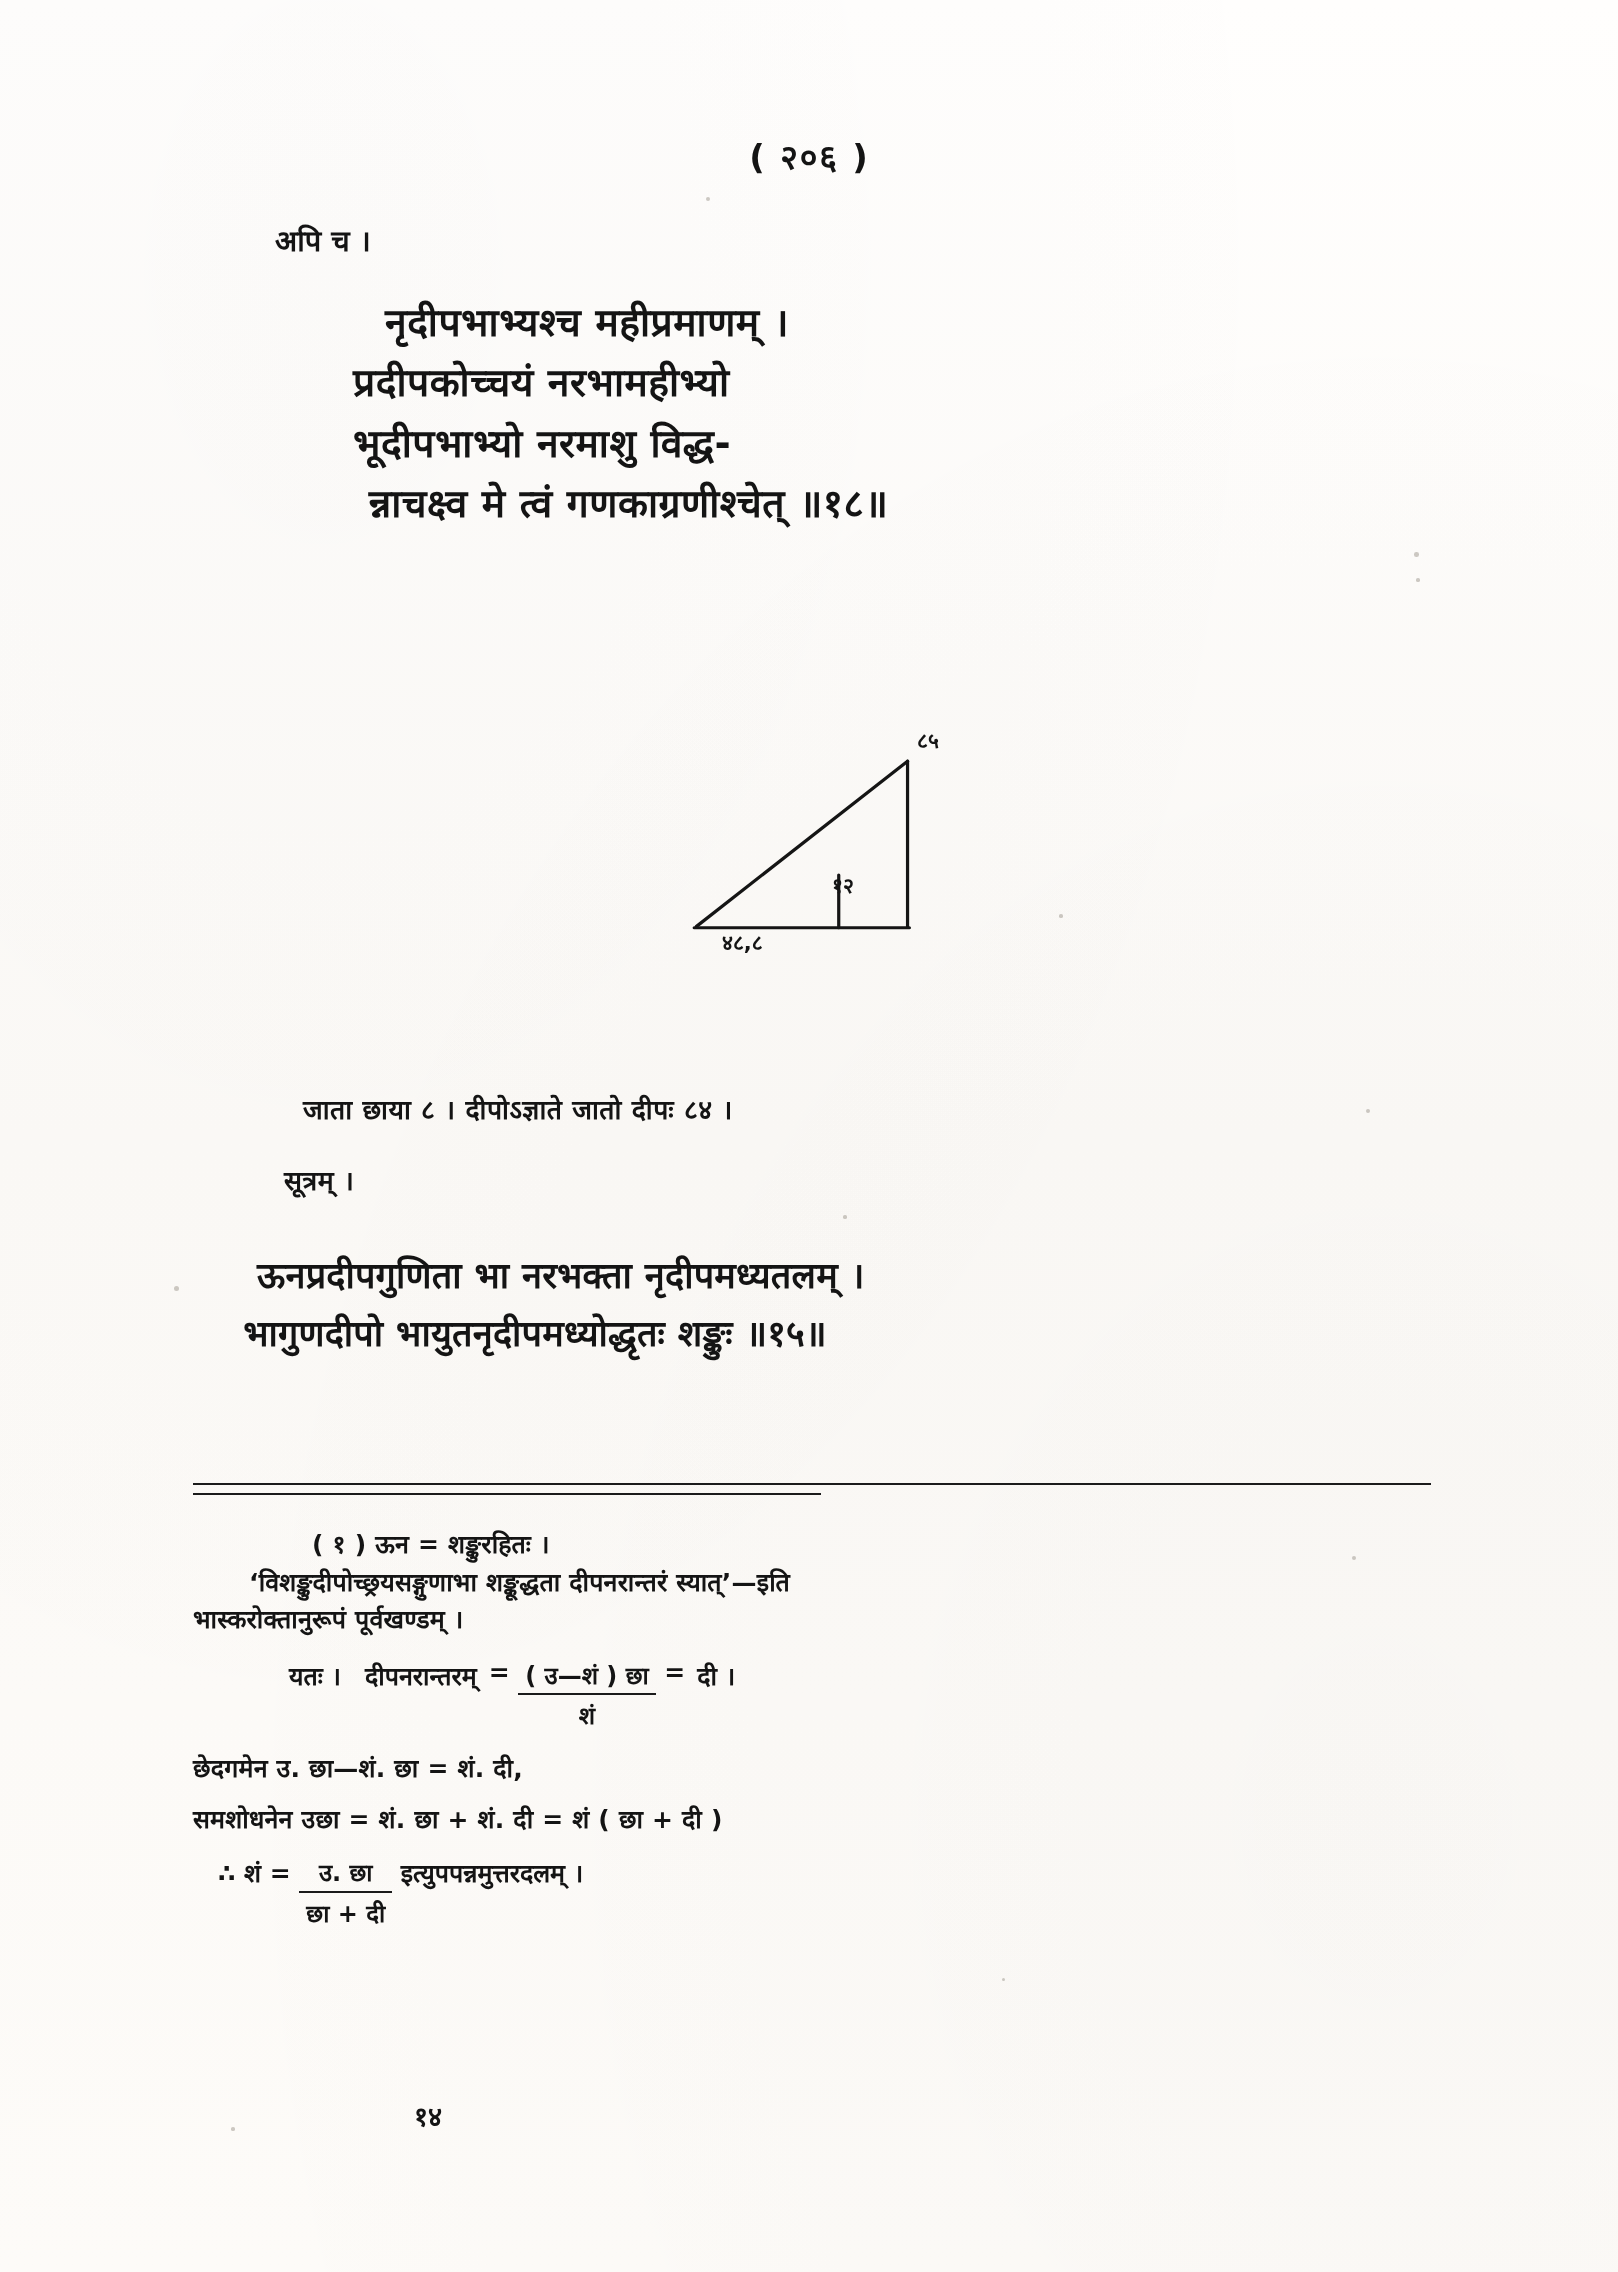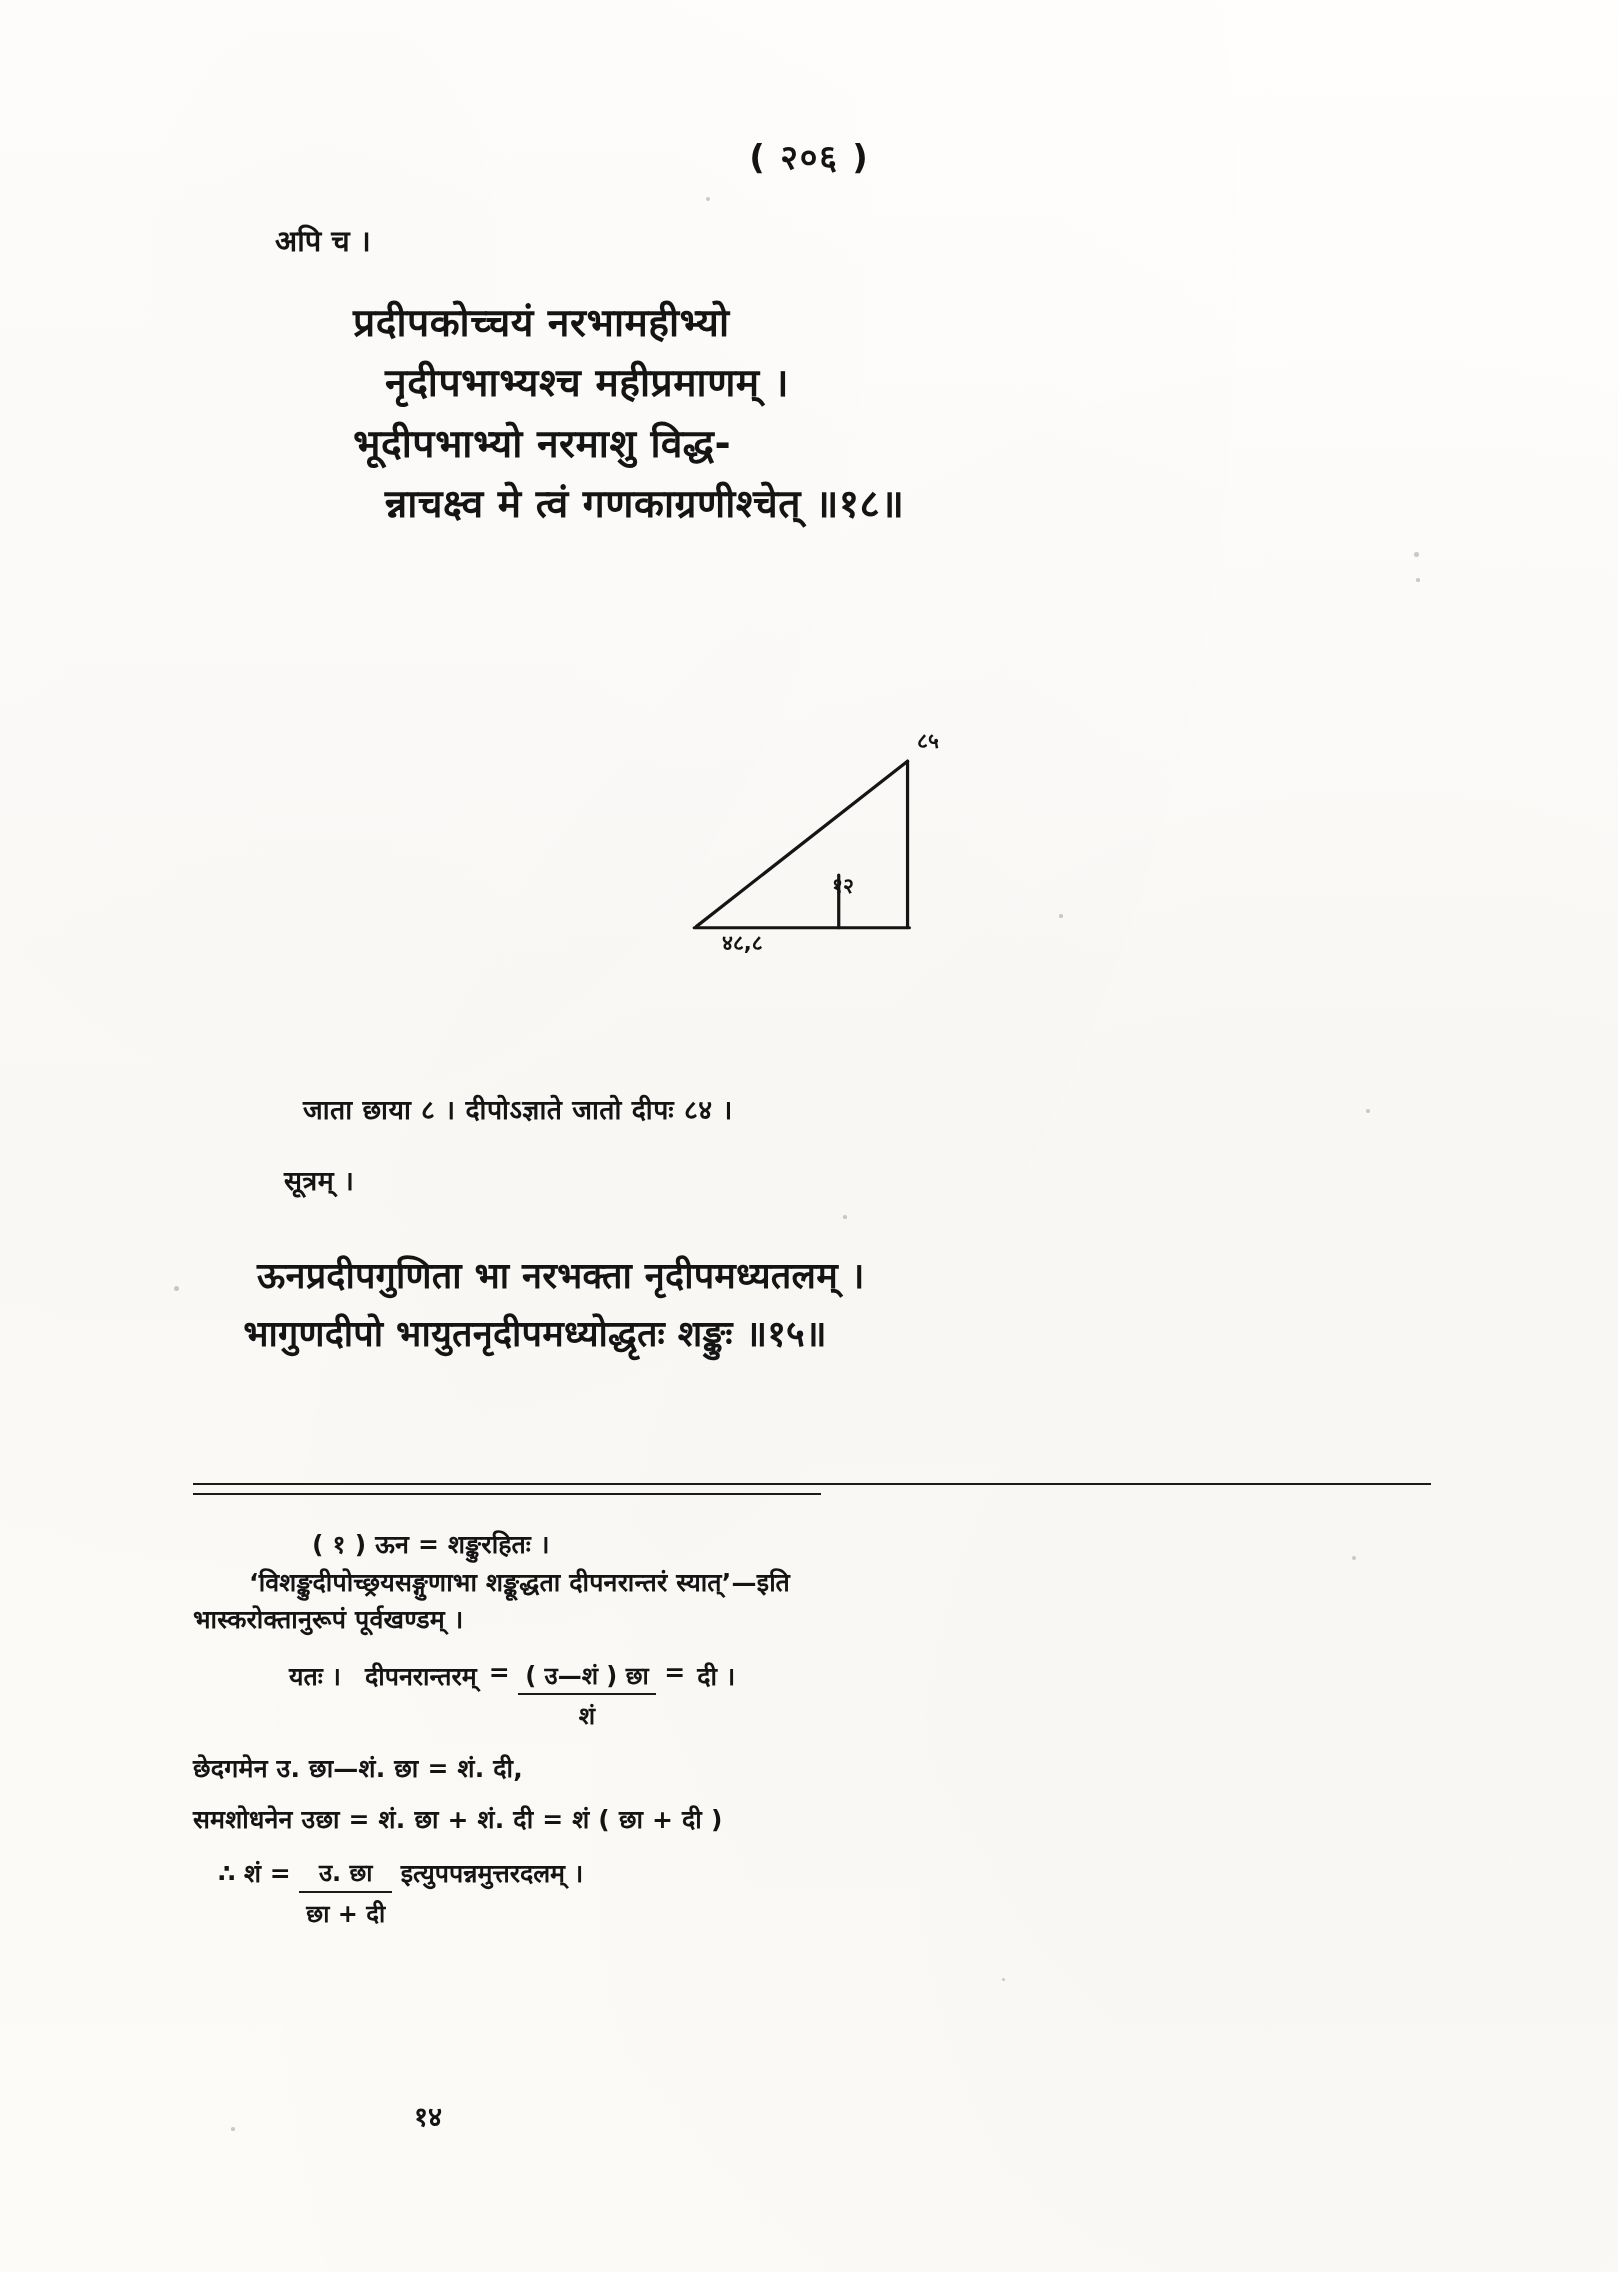--- a/index.html
+++ b/index.html
@@ -73,21 +73,21 @@
     width: 1192px;
   }
   .verse-line {
     font-size: 39px;
     line-height: 1.55;
     white-space: nowrap;
     letter-spacing: 0.5px;
   }
   .verse-line.l2 { margin-left: 32px; }
   .verse-line.l3 { margin-left: 0px; }
-  .verse-line.l4 { margin-left: 32px; }
+  .verse-line.l4 { margin-left: 16px; }
 
   
   .figure {
     position: absolute;
     top: 713px;
     left: 669px;
     width: 367px;
     height: 257px;
   }
   .figure svg { display: block; }
@@ -222,22 +222,22 @@
 <div class="page">
   <div class="paper-tone"></div>
 
   <div class="content">
 
     <div class="page-number devanagari">( २०६ )</div>
 
     <div class="api-cha devanagari">अपि च ।</div>
 
     <div class="verse">
+      <div class="verse-line l2 devanagari">नृदीपभाभ्यश्च महीप्रमाणम् ।</div>
       <div class="verse-line l1 devanagari">प्रदीपकोच्चयं नरभामहीभ्यो</div>
-      <div class="verse-line l2 devanagari">नृदीपभाभ्यश्च महीप्रमाणम् ।</div>
       <div class="verse-line l3 devanagari">भूदीपभाभ्यो नरमाशु विद्ध-</div>
       <div class="verse-line l4 devanagari">न्नाचक्ष्व मे त्वं गणकाग्रणीश्चेत् ॥१८॥</div>
     </div>
 
     <div class="figure">
       <svg width="367" height="257" viewBox="0 0 800 560">
 
         <path d="M 60 465 L 520 105" stroke="#151515" stroke-width="7" fill="none" stroke-linecap="round"></path>
 
         <path d="M 520 105 L 520 465" stroke="#151515" stroke-width="7" fill="none" stroke-linecap="round"></path>

